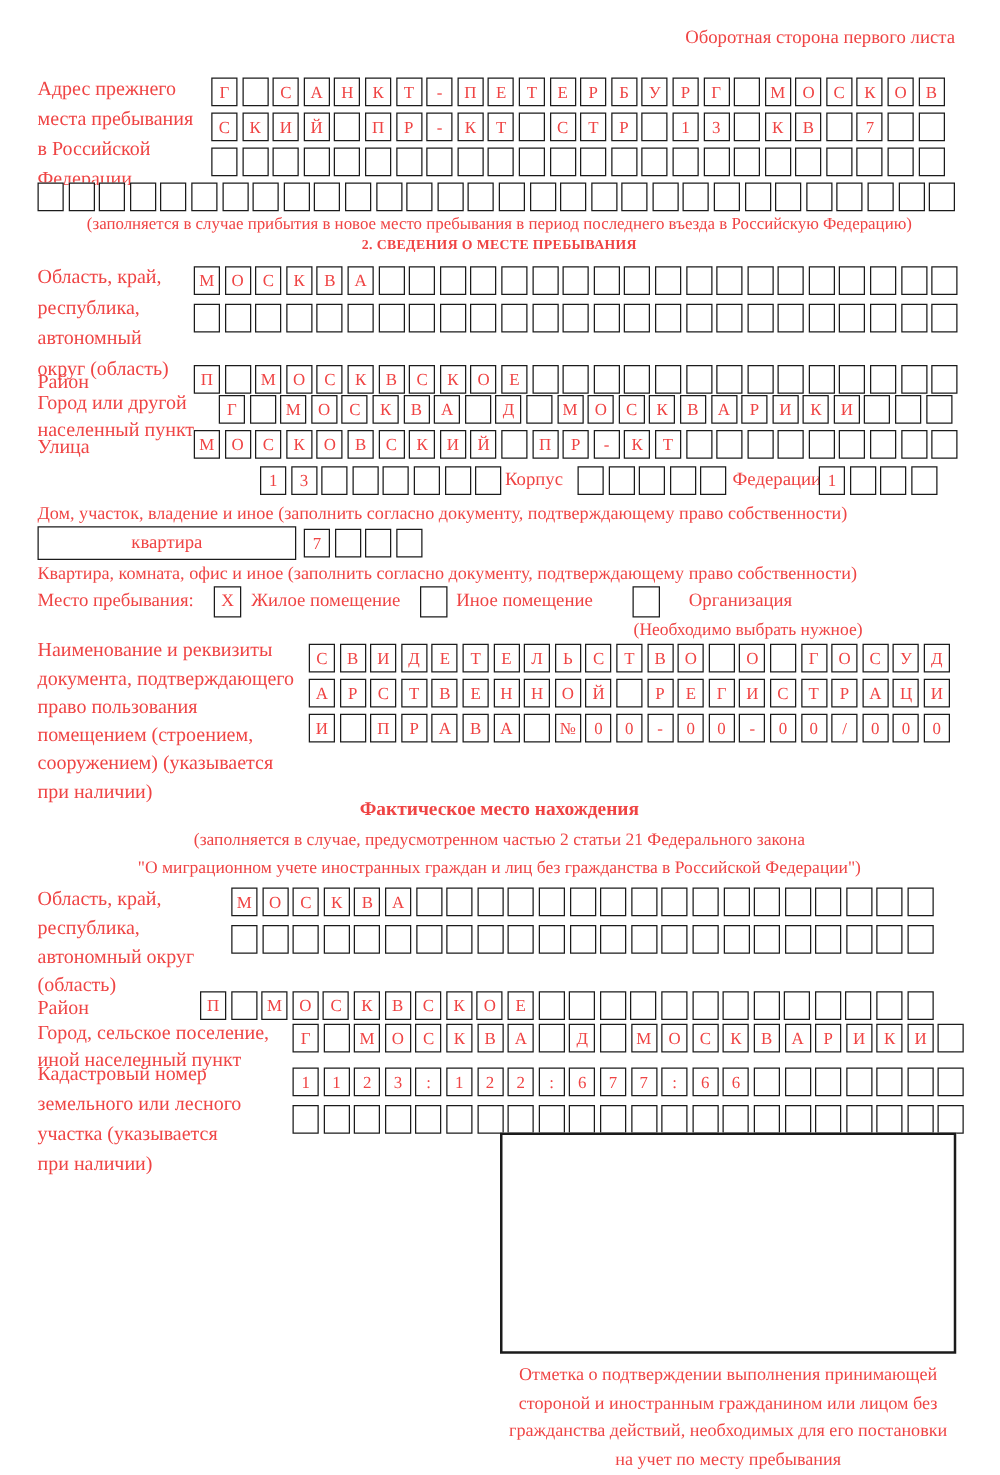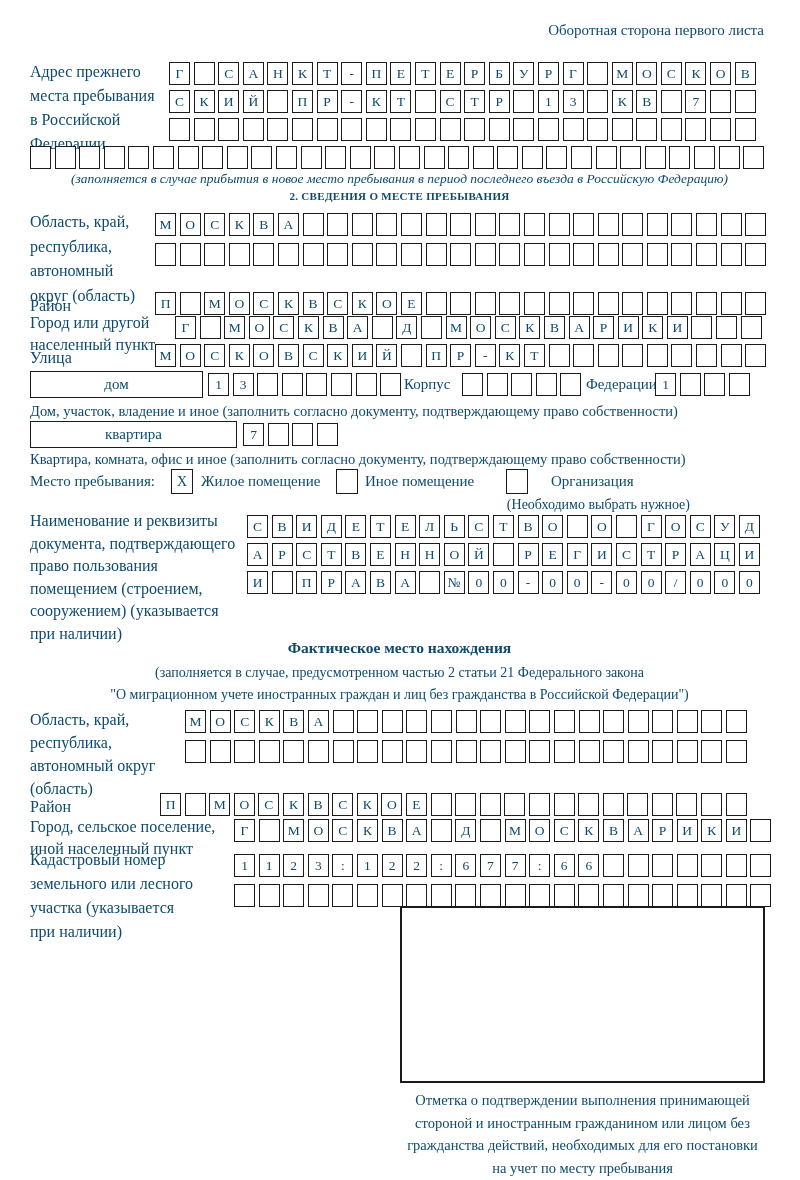--- a/index.html
+++ b/index.html
@@ -1,17 +1,17 @@
 <!DOCTYPE html>
 <html><head>
 <meta charset="utf-8">
 <style>
   html,body{margin:0;padding:0;background:#fff;}
   .page{position:relative;width:800px;height:1180px;background:#ffffff;overflow:hidden;
-        font-family:"Liberation Serif","DejaVu Serif",serif;color:#0c4a6e;}
+        font-family:"Liberation Serif","DejaVu Serif",serif;color:#ef4444;}
   .abs{position:absolute;}
   .label{font-size:16px;line-height:24px;white-space:pre-line;}
   .lh22{line-height:22px;}
   .lh23{line-height:23px;}
   .note{font-size:13.5px;white-space:pre-line;}
   .center{left:3px;width:793px;text-align:center;}
   .bold{font-weight:bold;}
   .grid{position:absolute;display:flex;gap:3.6px;}
   .cell{width:21px;height:23px;box-sizing:border-box;border:1.6px solid #1b1b1b;
         display:flex;align-items:center;justify-content:center;
@@ -137,21 +137,21 @@
       <span class="cell"></span>
       <span class="cell"></span>
       <span class="cell"></span>
       <span class="cell"></span>
       <span class="cell"></span>
       <span class="cell"></span>
       <span class="cell"></span>
       <span class="cell"></span>
       <span class="cell"></span>
     </div>
-  <div class="abs note center" style="top:171px;font-style:italic;">(заполняется в случае прибытия в новое место пребывания в период последнего въезда в Российскую Федерацию)</div>
+  <div class="abs note center" style="top:171px;">(заполняется в случае прибытия в новое место пребывания в период последнего въезда в Российскую Федерацию)</div>
 
   <div class="abs center bold" style="top:190px;font-size:11px;letter-spacing:0.3px;">2. СВЕДЕНИЯ О МЕСТЕ ПРЕБЫВАНИЯ</div>
 
   <div class="abs label" style="left:30px;top:210px;line-height:24.5px;">Область, край,
 республика,
 автономный
 округ (область)</div>
   <div class="grid" style="left:155px;top:213px;">
       <span class="cell">М</span>
       <span class="cell">О</span>
@@ -287,21 +287,20 @@
       <span class="cell"></span>
       <span class="cell"></span>
       <span class="cell"></span>
       <span class="cell"></span>
       <span class="cell"></span>
       <span class="cell"></span>
       <span class="cell"></span>
       <span class="cell"></span>
     </div>
 
-  <div class="wbox" style="left:30px;top:371px;width:173px;height:27px;">дом</div>
   <div class="grid" style="left:208px;top:373px;">
       <span class="cell">1</span>
       <span class="cell">3</span>
       <span class="cell"></span>
       <span class="cell"></span>
       <span class="cell"></span>
       <span class="cell"></span>
       <span class="cell"></span>
       <span class="cell"></span>
     </div>

